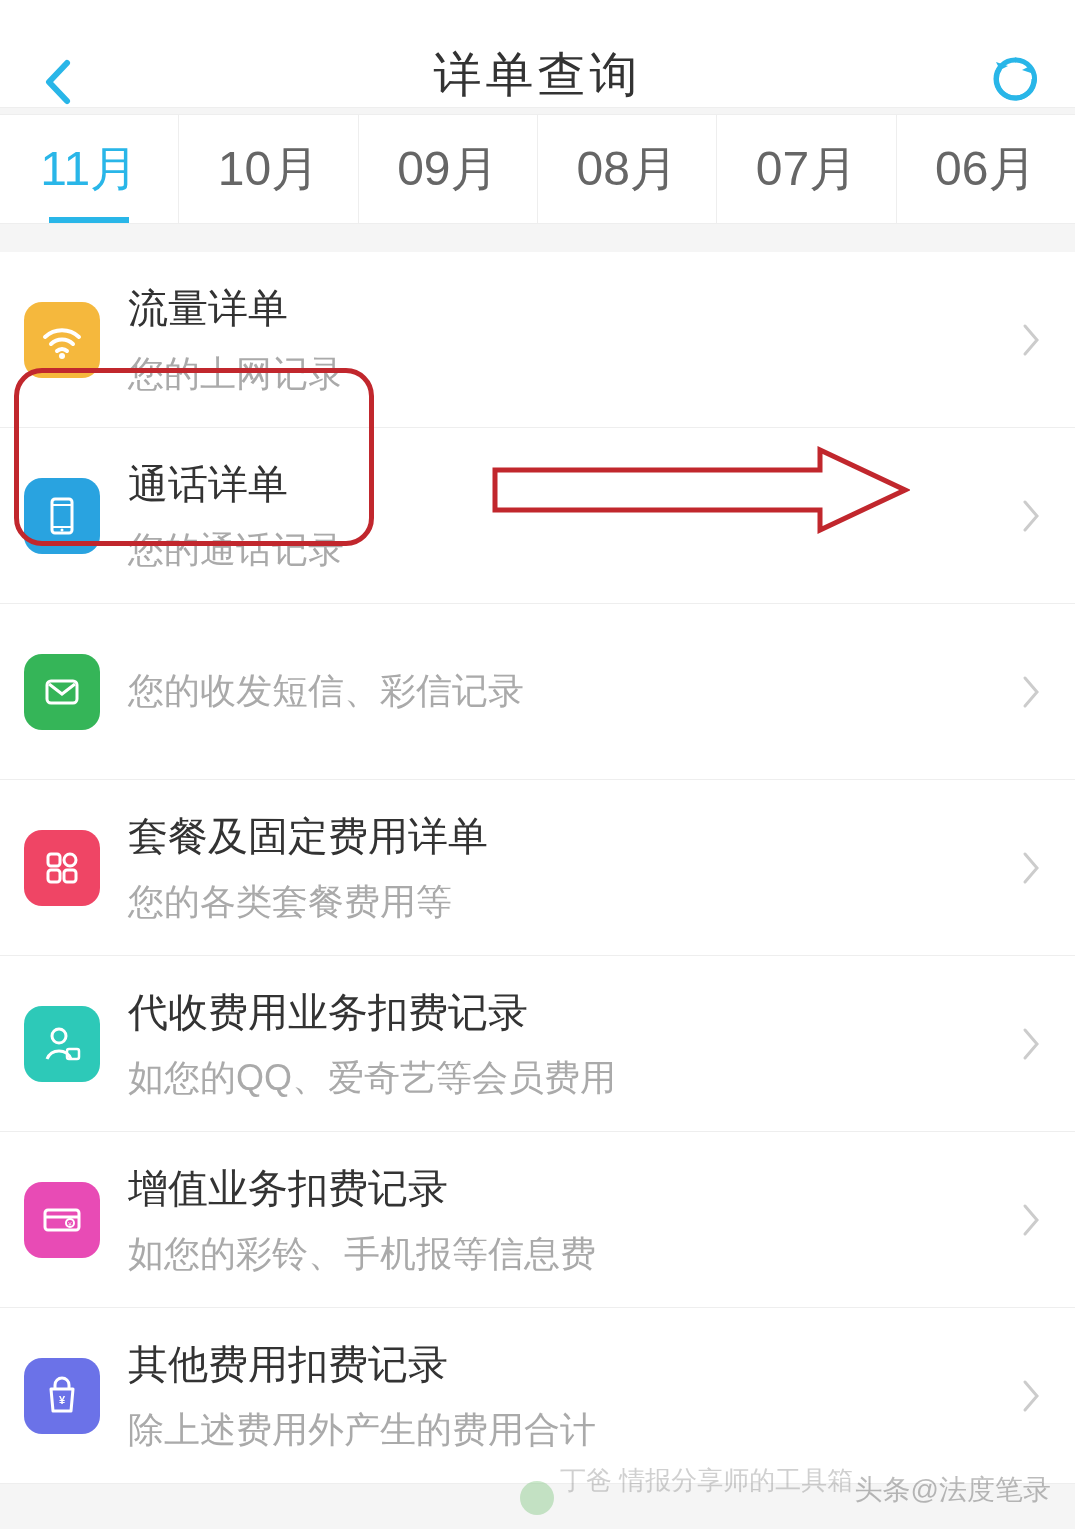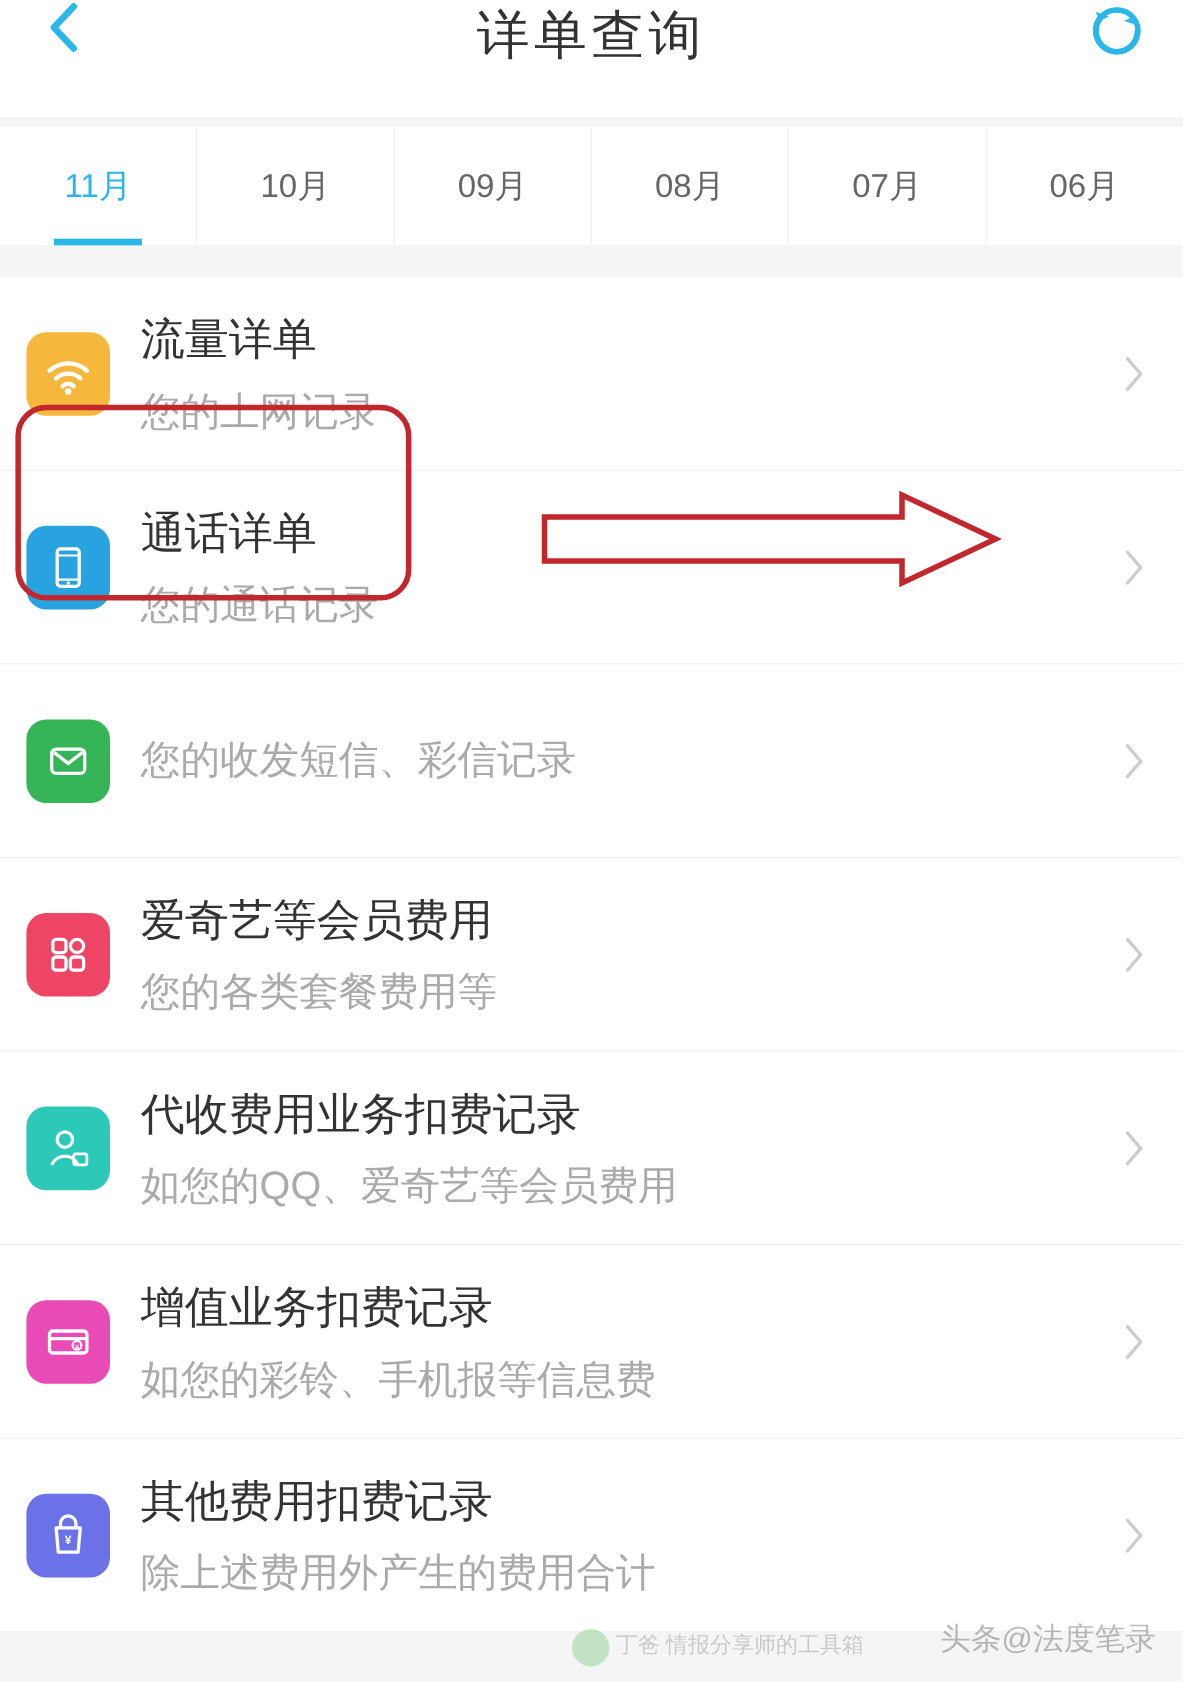--- a/index.html
+++ b/index.html
@@ -11,21 +11,21 @@
       font-family: -apple-system, "PingFang SC", "Helvetica Neue", sans-serif;
       background: #f5f5f5;
       width: 1075px;
       height: 1529px;
       overflow: hidden;
     }
     .header {
       background: #fff;
       height: 108px;
       display: flex;
-      align-items: flex-start;
+      align-items: flex-end;
       justify-content: space-between;
       padding: 0 32px;
       border-bottom: 1px solid #eee;
     }
     .back-btn {
       width: 50px;
       height: 50px;
       display: flex;
       align-items: center;
       justify-content: center;
@@ -51,21 +51,21 @@
       height: 110px;
       margin-top: 6px;
       border-top: 1px solid #eee;
       border-bottom: 1px solid #eee;
     }
     .tab {
       flex: 1;
       display: flex;
       align-items: center;
       justify-content: center;
-      font-size: 30px;
+      font-size: 48px;
       color: #666;
       border-right: 1px solid #eee;
       position: relative;
     }
     .tab:last-child { border-right: none; text-align: center; }
     .tab.active {
       color: #29b6e8;
     }
     .tab.active::after {
       content: '';
@@ -132,24 +132,24 @@
     }
     .big-arrow {
       position: absolute;
       left: 490px;
       top: 440px;
       z-index: 10;
       pointer-events: none;
     }
     .watermark1 {
       position: absolute;
-      bottom: 20px;
+      bottom: 31px;
       left: 560px;
       color: rgba(100,100,100,0.3);
-      font-size: 20px;
+      font-size: 26px;
     }
     .watermark2 {
       position: absolute;
       bottom: 20px;
       right: 24px;
       color: rgba(60,60,60,0.35);
       font-size: 28px;
       margin-top: 44px;
     }
     .wechat-bubble {
@@ -254,21 +254,21 @@
   <div class="item">
     <div class="item-icon" style="background:#ef4565">
       <svg width="50" height="50" viewBox="0 0 50 50">
         <rect x="11" y="11" width="12" height="12" rx="3" stroke="#fff" stroke-width="3" fill="none"></rect>
         <circle cx="33" cy="17" r="6" stroke="#fff" stroke-width="3" fill="none"></circle>
         <rect x="11" y="27" width="12" height="12" rx="3" stroke="#fff" stroke-width="3" fill="none"></rect>
         <rect x="27" y="27" width="12" height="12" rx="3" stroke="#fff" stroke-width="3" fill="none"></rect>
       </svg>
     </div>
     <div class="item-content">
-      <div class="item-title">爱奇艺等会员费用</div>
+      <div class="item-title">套餐及固定费用详单</div>
       <div class="item-sub">您的各类套餐费用等</div>
     </div>
     <div class="item-arrow">
       <svg width="20" height="36" viewBox="0 0 20 36">
           <path d="M 4 4 L 16 18 L 4 32" stroke="#ccc" stroke-width="3" fill="none" stroke-linecap="round"></path>
         </svg>
     </div>
   </div>
 
   <div class="item">

